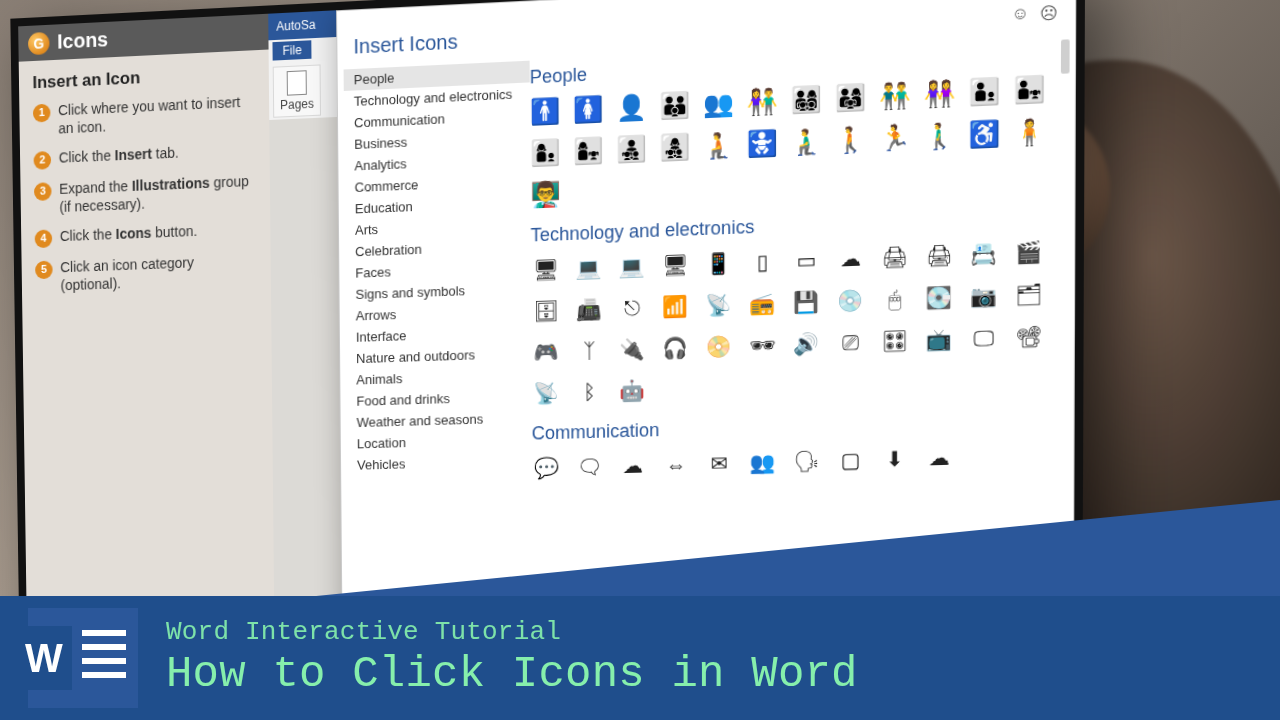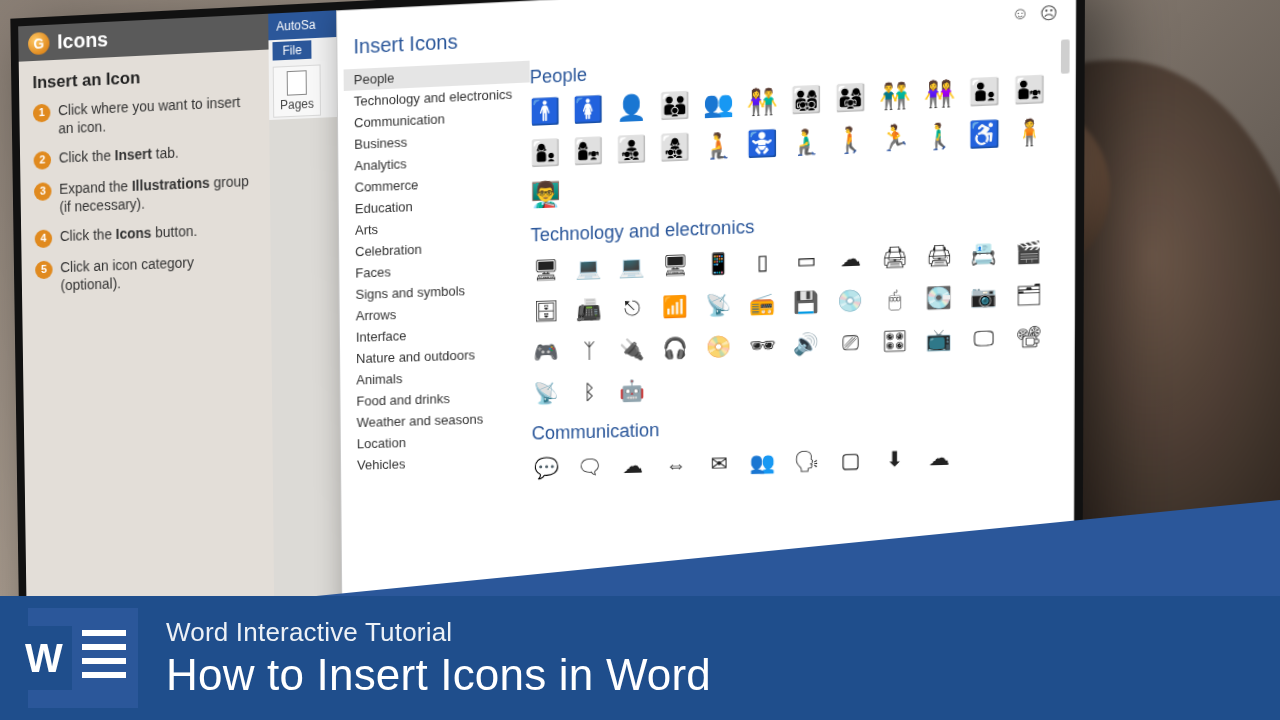--- a/index.html
+++ b/index.html
@@ -255,21 +255,21 @@
   display:flex;align-items:center;justify-content:center;
 }
 .word-logo .tab{
   position:absolute;left:-12px;top:18px;width:56px;height:64px;background:#1f4e8c;color:#fff;
   display:flex;align-items:center;justify-content:center;font-size:40px;font-weight:700;
 }
 .word-logo .lines{
   position:absolute;right:12px;top:22px;width:44px;display:flex;flex-direction:column;gap:8px;
 }
 .word-logo .lines span{height:6px;background:#fff;}
-.banner-text{color:#ffffff;}
+.banner-text{color:#86efac;font-family:Liberation Mono, monospace;}
 .banner-text .sub{font-size:26px;opacity:.92;letter-spacing:.2px;margin-bottom:2px;font-weight:400}
 .banner-text .main{font-size:44px;font-weight:400;letter-spacing:.2px;}
 
 
 .person{
   position:absolute;right:-40px;top:60px;width:420px;height:660px;
   background: radial-gradient(ellipse at 60% 30%, #6b5547 0%, #2e241d 55%, #14100d 100%);
   border-radius:50% 48% 40% 40%;
   filter: blur(2px);
   opacity:.92;
@@ -483,16 +483,16 @@
       <div class="lines">
           <span></span>
           <span></span>
           <span></span>
           <span></span>
         </div>
       <div class="tab">W</div>
     </div>
     <div class="banner-text">
       <div class="sub">Word Interactive Tutorial</div>
-      <div class="main">How to Insert Icons in Word</div>
+      <div class="main">How to Click Icons in Word</div>
     </div>
   </div>
 </div>
 
 </body></html>

